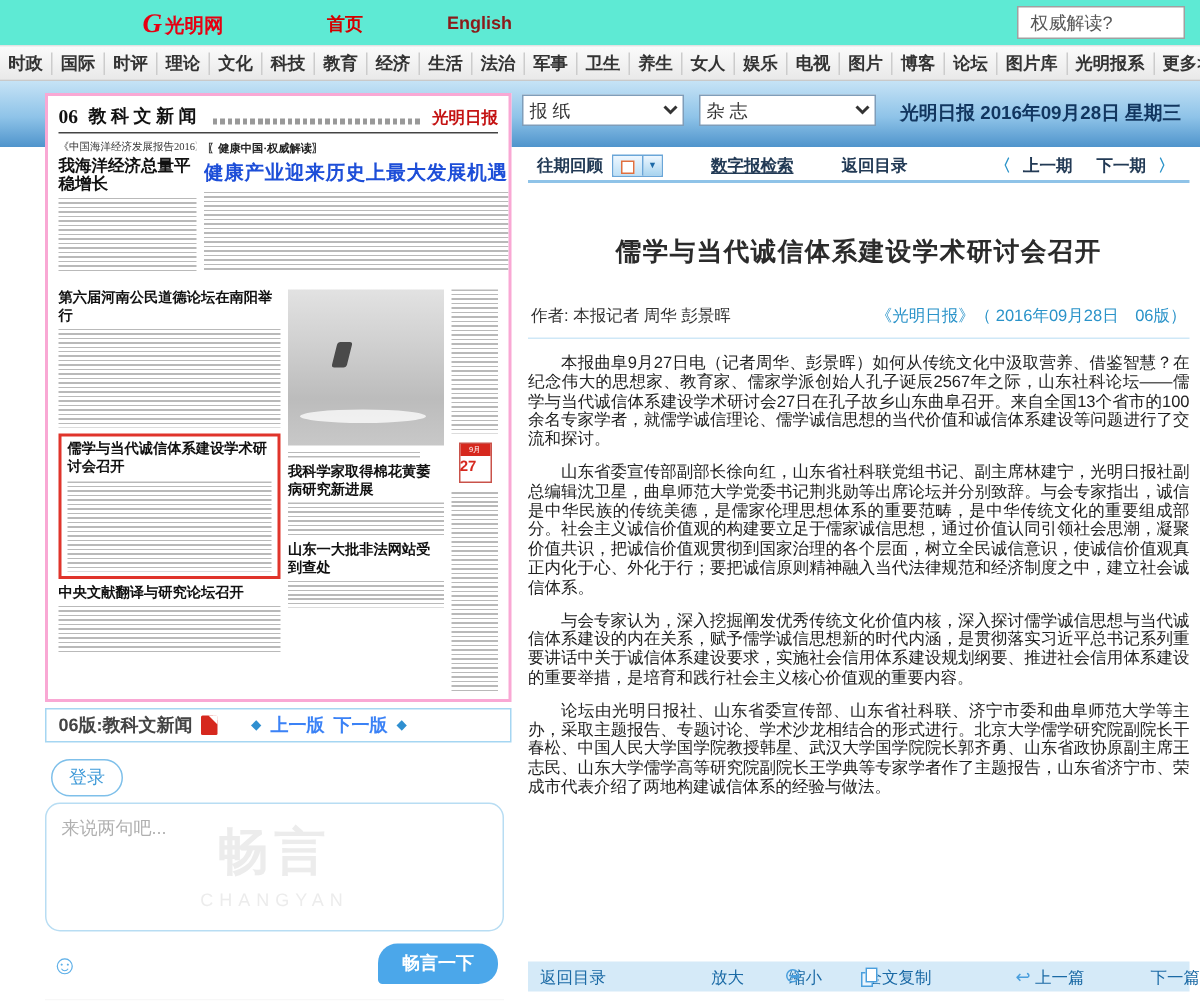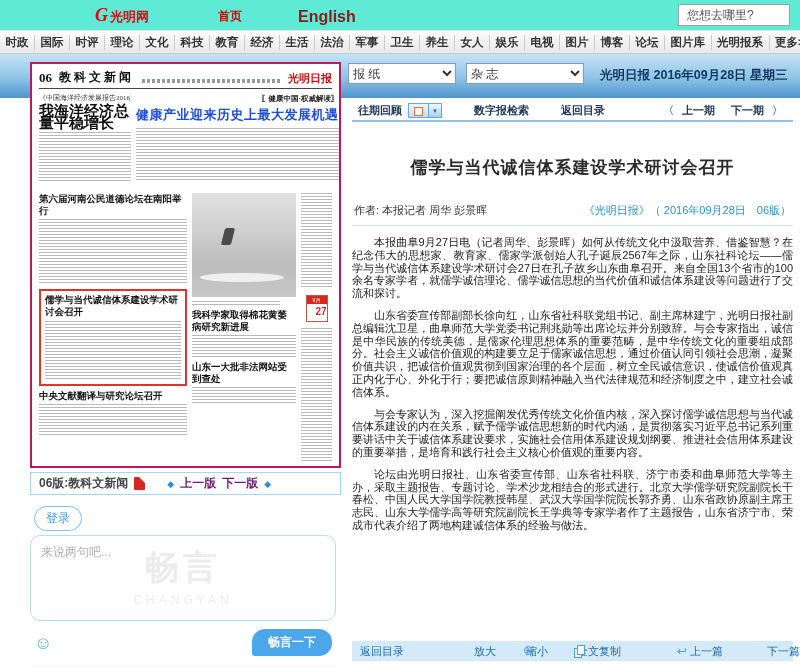--- a/index.html
+++ b/index.html
@@ -5,72 +5,72 @@
   * { margin:0; padding:0; box-sizing:border-box; }
   body { font-family:"Liberation Sans","DejaVu Sans",sans-serif; background:#fff; }
   .page { position:relative; width:800px; height:667px; background:#fff; overflow:hidden; }
 
   
   .topbar { position:absolute; left:0; top:0; width:800px; height:30px; background:#5eead4; }
   .logo { position:absolute; left:95px; top:5px; color:#e60012; white-space:nowrap; }
   .logo-g { font-size:18px; font-weight:bold; font-style:italic; font-family:"Liberation Serif",serif; }
   .logo-cn { font-size:13px; font-weight:bold; margin-left:2px; }
   .tb-home { position:absolute; left:218px; top:8px; font-size:12px; font-weight:bold; color:#d40000; text-decoration:none; }
-  .tb-eng { position:absolute; left:298px; top:8px; font-size:16px; font-weight:bold; color:#8b1a1a; text-decoration:none; }
+  .tb-eng { position:absolute; left:298px; top:8px; font-size:12px; font-weight:bold; color:#8b1a1a; text-decoration:none; }
   .wherebox { position:absolute; left:678px; top:4px; width:112px; height:22px; border:1px solid #a0a0a0; font-size:12px; color:#555; line-height:20px; padding-left:8px; background:#fff; }
 
   
   .navbar { position:absolute; left:0; top:30px; width:800px; height:24px; background:linear-gradient(#fbfbfb,#e9e9e9); border-top:1px solid #e3e3e3; border-bottom:1px solid #c9c9c9; display:flex; justify-content:flex-start; align-items:center; }
   .nav-item { font-size:11.5px; font-weight:600; color:#333; padding:0 5.5px; border-right:1px solid #ccc; white-space:nowrap; cursor:pointer; }
   .nav-item:last-child { border-right:none; }
 
   
   .blueband { position:absolute; left:0; top:54px; width:800px; height:44px; background:linear-gradient(180deg,#c6e3f6 0%,#8ec3e8 55%,#4f94cc 100%); }
   .sel { position:absolute; top:9px; height:21px; font-size:12px; color:#333; border:1px solid #7f9db9; background:#fff; font-family:inherit; }
   .sel-paper { left:348px; width:108px; }
   .sel-mag { left:466px; width:118px; }
   .dateline { position:absolute; left:600px; top:13px; font-size:12.5px; font-weight:bold; color:#12365f; white-space:nowrap; }
 
   
-  .np { position:absolute; left:30px; top:62px; width:311px; height:406px; border:2px solid #be185d; background:#fff; padding:5px 7px; font-family:"Liberation Serif","DejaVu Serif",serif; overflow:hidden; }
+  .np { position:absolute; left:30px; top:62px; width:311px; height:406px; border:2px solid #f9a8d4; background:#fff; padding:5px 7px; font-family:"Liberation Serif","DejaVu Serif",serif; overflow:hidden; }
   .np-head { display:flex; align-items:flex-end; height:17px; }
   .np-pageno { font-size:13px; font-weight:bold; color:#111; }
   .np-section { font-size:12px; font-weight:bold; color:#111; letter-spacing:3px; margin-left:7px; white-space:nowrap; }
   .np-head-fill { flex:1; height:4px; margin:0 8px 3px 8px; background:repeating-linear-gradient(90deg,#999 0 3px,transparent 3px 5px); }
   .np-logo { font-size:11px; font-weight:bold; color:#c41313; white-space:nowrap; }
   .np-rule { border-bottom:1px solid #444; margin:2px 0 4px 0; }
   .fl { background:repeating-linear-gradient(180deg,#b9b9b9 0 1px,transparent 1px 3px); }
   .np-band1 { display:flex; gap:5px; height:96px; }
   .np-colA1 { width:92px; }
-  .np-colB1 { flex:1;text-align:right; }
+  .np-colB1 { flex:1; }
   .kicker { font-size:7px; color:#333; white-space:nowrap; overflow:hidden; margin-bottom:2px; }
-  .h-marine { font-size:15px; font-weight:bold; color:#111; line-height:12px; margin-bottom:3px; }
+  .h-marine { font-size:11px; font-weight:bold; color:#111; line-height:12px; margin-bottom:3px; }
   .tag { font-size:7.5px; font-weight:bold; color:#222; margin:1px 0 2px 2px; white-space:nowrap; }
   .h-main { font-size:13px; font-weight:bold; color:#1d4ed8; letter-spacing:.5px; white-space:nowrap; overflow:hidden; margin-bottom:4px; }
   .np-band2 { display:flex; gap:5px; height:268px; margin-top:4px; }
   .np-colA2 { width:148px; display:flex; flex-direction:column; gap:4px; }
   .np-colB2 { width:104px; display:flex; flex-direction:column; gap:4px; }
   .np-colC2 { flex:1; display:flex; flex-direction:column; gap:4px; }
   .h-sm { font-size:9.5px; font-weight:bold; color:#111; line-height:12px; margin-bottom:2px; }
   .redbox { border:2px solid #e0342b; padding:3px 4px; background:#fff; }
   .h-red { font-size:9.5px; font-weight:bold; color:#111; line-height:12px; }
   .photo { position:relative; width:100%; height:104px; background:linear-gradient(180deg,#e2e2e2 0%,#d0d0d0 35%,#bcbcbc 70%,#c8c8c8 100%); overflow:hidden; }
   .photo::before { content:""; position:absolute; left:30%; top:34%; width:10px; height:17px; background:#4a4a4a; transform:skewX(-14deg); border-radius:2px; }
   .photo::after { content:""; position:absolute; bottom:14%; left:8%; width:80%; height:9px; background:rgba(255,255,255,.75); border-radius:50%; }
   .cal { width:22px; height:27px; border:1px solid #c9524a; background:#fff; margin:2px auto; }
   .cal-top { height:8px; background:#d6281e; color:#fff; font-size:5px; line-height:8px; text-align:center; font-family:"Liberation Sans",sans-serif; }
-  .cal-day { color:#d6281e; font-weight:bold; font-size:10px; text-align:right; line-height:16px; font-family:"Liberation Sans",sans-serif; }
+  .cal-day { color:#d6281e; font-weight:bold; font-size:10px; text-align:left; line-height:16px; font-family:"Liberation Sans",sans-serif; }
 
   
   .pagenav { position:absolute; left:30px; top:472px; width:311px; height:23px; border:1px solid #a5d6f2; background:#fff; display:flex; align-items:center; font-size:12px; color:#444; padding-left:8px; gap:6px; }
   .pn-label { font-weight:600; color:#444; }
   .ic-pdf { width:11px; height:13px; background:#d6281e; position:relative; display:inline-block; border-radius:1px; }
   .ic-pdf::before { content:""; position:absolute; right:0; top:0; border:3px solid #fff; border-left-color:transparent; border-bottom-color:transparent; }
   .pn-diamond { color:#2f8fd0; font-size:9px; }
-  .pn-link { color:#701a75; font-weight:600; cursor:pointer; }
+  .pn-link { color:#3b82f6; font-weight:600; cursor:pointer; }
   .pn-sp { width:10px; }
 
   
   .comments { position:absolute; left:30px; top:506px; width:306px; }
   .login-btn { display:inline-block; margin-left:4px; border:1px solid #7fc0ea; color:#3f9ad8; border-radius:13px; padding:3px 11px; font-size:12px; background:#fff; cursor:pointer; }
   .ta-wrap { position:relative; margin-top:4px; height:86px; }
   .watermark { position:absolute; left:0; top:10px; width:100%; text-align:center; color:#ececec; pointer-events:none; }
   .wm-cn { font-size:34px; font-weight:bold; letter-spacing:4px; }
   .wm-en { font-size:12px; letter-spacing:4px; margin-top:2px; }
   .comment-ta { position:relative; width:100%; height:86px; border:1px solid #b8ddf3; border-radius:10px; padding:8px 10px; font-size:12px; color:#333; background:transparent; resize:none; font-family:inherit; outline:none; z-index:1; }
@@ -111,21 +111,21 @@
 <body>
 
 <div class="page">
 
   <div class="topbar">
     <div class="logo">
       <span class="logo-g">G</span><span class="logo-cn">光明网</span>
     </div>
     <a class="tb-home">首页</a>
     <a class="tb-eng">English</a>
-    <div class="wherebox">您想去哪里?</div>
+    <div class="wherebox">权威解读?</div>
   </div>
 
   <div class="navbar">
     <span class="nav-item">时政</span>
     <span class="nav-item">国际</span>
     <span class="nav-item">时评</span>
     <span class="nav-item">理论</span>
     <span class="nav-item">文化</span>
     <span class="nav-item">科技</span>
     <span class="nav-item">教育</span>
@@ -241,21 +241,21 @@
     </div>
     <div class="empty-bar">还没有评论，快来抢沙发吧!</div>
   </div>
 
   <div class="issue-toolbar">
     <span class="it-item" style="margin-left:6px;">往期回顾</span>
     <span class="cal-widget">
       <span class="cw-a"></span>
       <span class="cw-b">▼</span>
     </span>
-    <span class="it-item" style="margin-left:32px;">数字报检索</span>
+    <span class="it-item" style="margin-left:32px;text-decoration:underline;">数字报检索</span>
     <span class="it-item" style="margin-left:32px;">返回目录</span>
     <span class="angle" style="margin-left:auto;">〈</span>
     <span class="it-item" style="margin-left:8px;">上一期</span>
     <span class="it-item" style="margin-left:16px;">下一期</span>
     <span class="angle" style="margin:0 10px 0 8px;">〉</span>
   </div>
 
   <div class="article-pane">
     <div class="art-title">儒学与当代诚信体系建设学术研讨会召开</div>
     <div class="byline">

